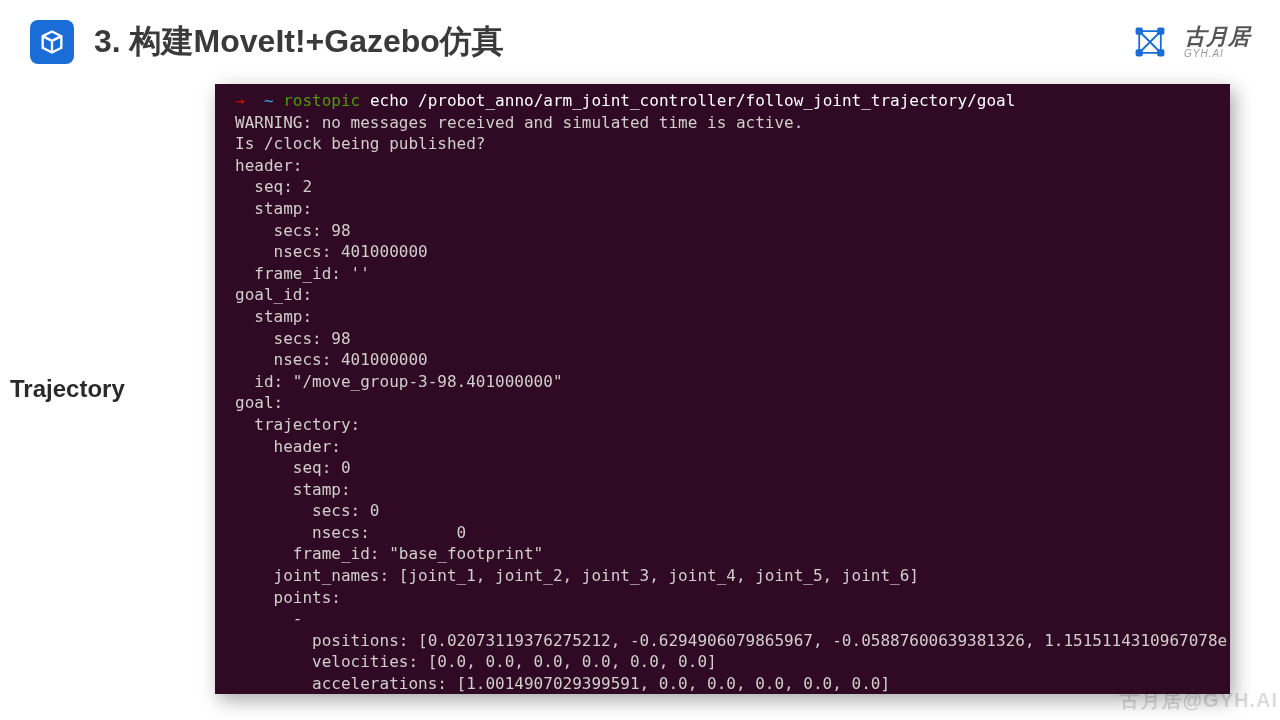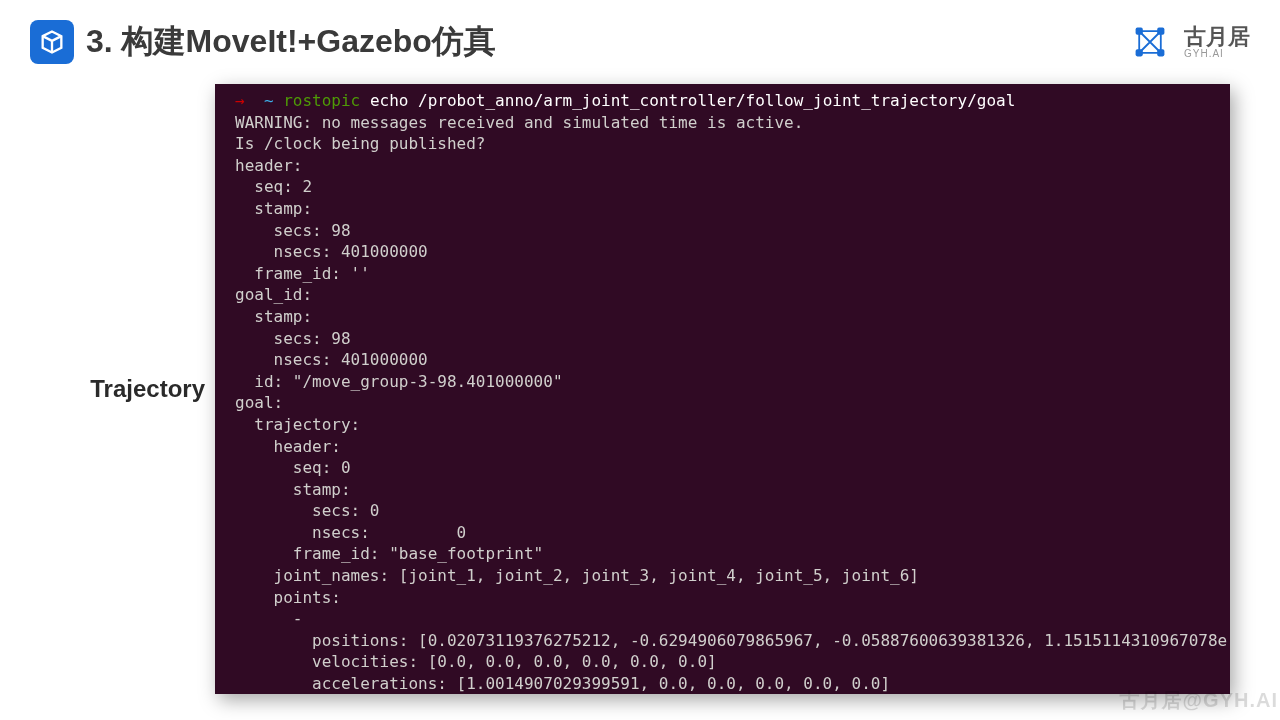--- a/index.html
+++ b/index.html
@@ -1,27 +1,27 @@
 <!DOCTYPE html>
 <html><head>
   <meta charset="utf-8">
   <style>
     * { margin: 0; padding: 0; box-sizing: border-box; }
     body { width: 1280px; height: 720px; background: #fff; font-family: Arial, "Microsoft YaHei", sans-serif; position: relative; overflow: hidden; }
     .header { display: flex; align-items: center; padding: 20px 30px 10px 30px; justify-content: space-between; }
-    .title-group { display: flex; align-items: center; gap: 12px; }
+    .title-group { display: flex; align-items: center; gap: 20px; }
     .logo-icon { width: 44px; height: 44px; background: #1a6dd6; border-radius: 8px; display: flex; align-items: center; justify-content: center; color: #fff; font-weight: bold; }
     .logo-icon svg { width: 28px; height: 28px; }
     .title { font-size: 32px; font-weight: 700; color: #3a3a3a; }
-    .brand { display: flex; align-items: center; gap: 16px; }
+    .brand { display: flex; align-items: center; gap: 16px; font-style: italic; }
     .brand-icon { width: 36px; height: 36px; }
     .brand-text { font-size: 22px; font-weight: 700; color: #555; line-height: 1; }
     .brand-sub { font-size: 10px; color: #999; letter-spacing: 1px; }
     .main { display: flex; align-items: center; padding: 10px 20px 0 0; }
-    .side-label { width: 215px; text-align: right; font-size: 24px; font-weight: 700; color: #2a2a2a; line-height: 1.4; padding: 0 10px; }
+    .side-label { width: 215px; text-align: left; font-size: 24px; font-weight: 700; color: #2a2a2a; line-height: 1.4; padding: 0 10px; }
     .terminal { flex: 1; background: #300a24; color: #d0cfcc; font-family: "DejaVu Sans Mono", Consolas, monospace; font-size: 16px; line-height: 1.35; padding: 6px 20px; box-shadow: 4px 6px 18px rgba(0,0,0,0.35); height: 610px; overflow: hidden; white-space: pre; margin-right: 30px; }
     .terminal .prompt-arrow { color: #cc0000; }
     .terminal .prompt-tilde { color: #3daee9; }
     .terminal .cmd { color: #ffffff; }
     .terminal .rostopic { color: #4e9a06; }
     .watermark { position: absolute; right: 2px; bottom: 6px; color: rgba(0,0,0,0.14); font-size: 20px; font-weight: 700; letter-spacing: 1px; }
   </style>
 </head>
 <body>
 

